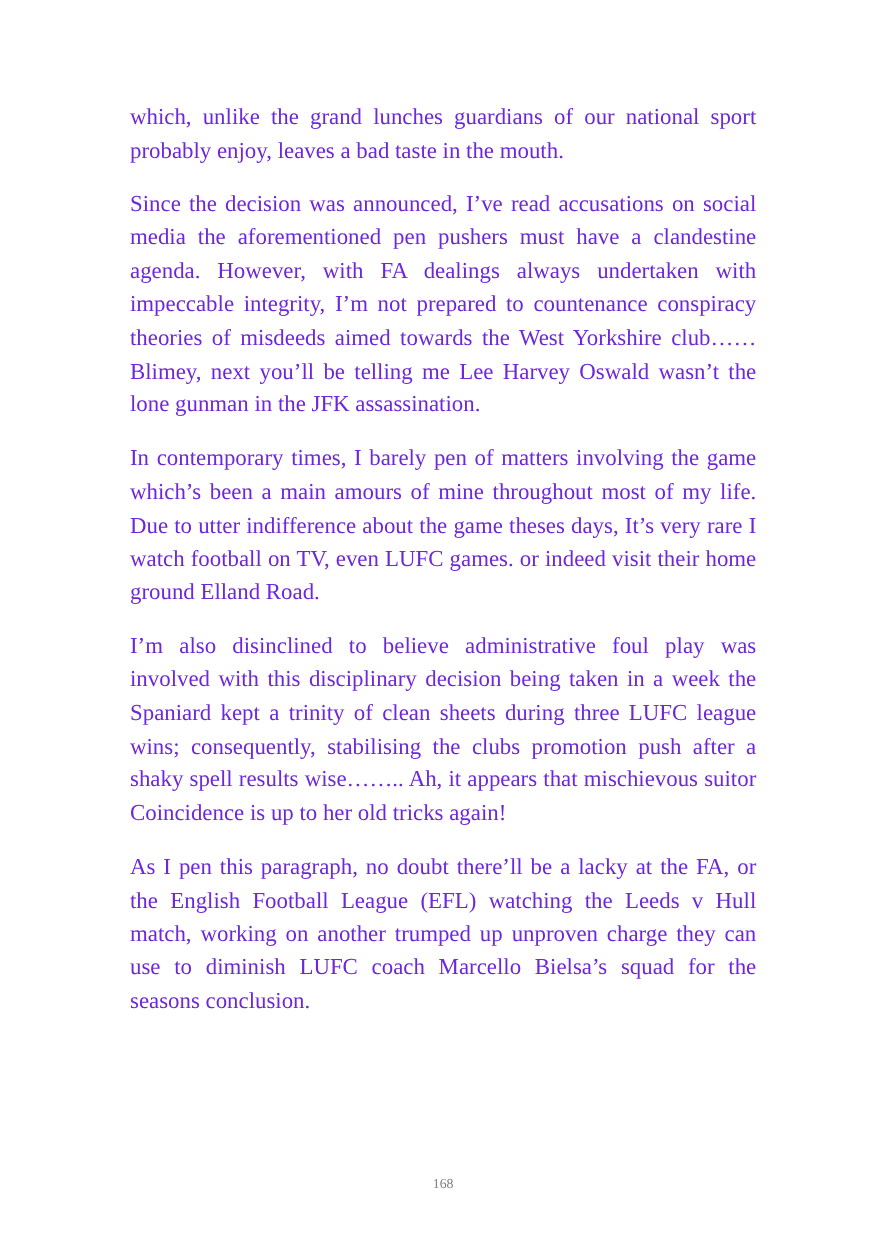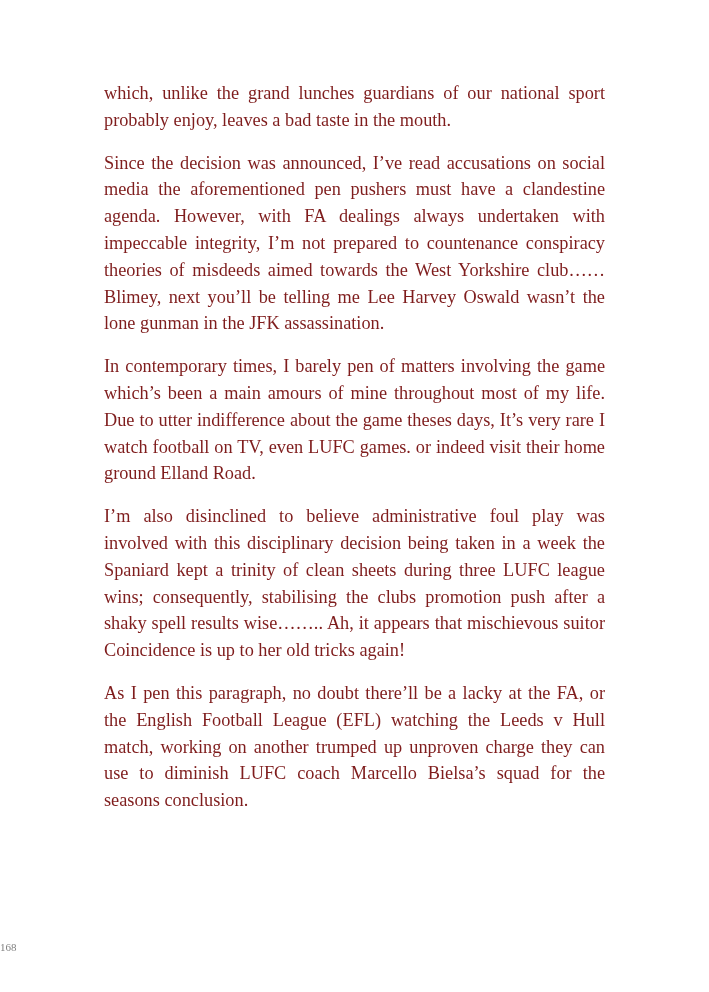--- a/index.html
+++ b/index.html
@@ -21,35 +21,36 @@
       background: #ffffff;
     }
     .body-text {
       position: absolute;
       left: 104px;
       top: 80px;
       width: 501px;
       font-family: "Liberation Serif", "DejaVu Serif", serif;
       font-size: 18.3px;
       line-height: 26.8px;
-      color: #7f1d1d;
+      color: #6d28d9;
       text-align: justify;
     }
     .body-text p {
       margin: 0 0 16px 0;
       text-align: justify;
     }
     .body-text p.last {
       text-align-last: justify;
     }
     .page-number {
       position: absolute;
       left: 0;
       width: 709px;
       top: 941px;
+      text-align: center;
       font-family: "Liberation Serif", "DejaVu Serif", serif;
       font-size: 11px;
       color: #808080;
     }
   </style>
 </head>
 <body>
 
 <div class="page">
   <div class="body-text">

